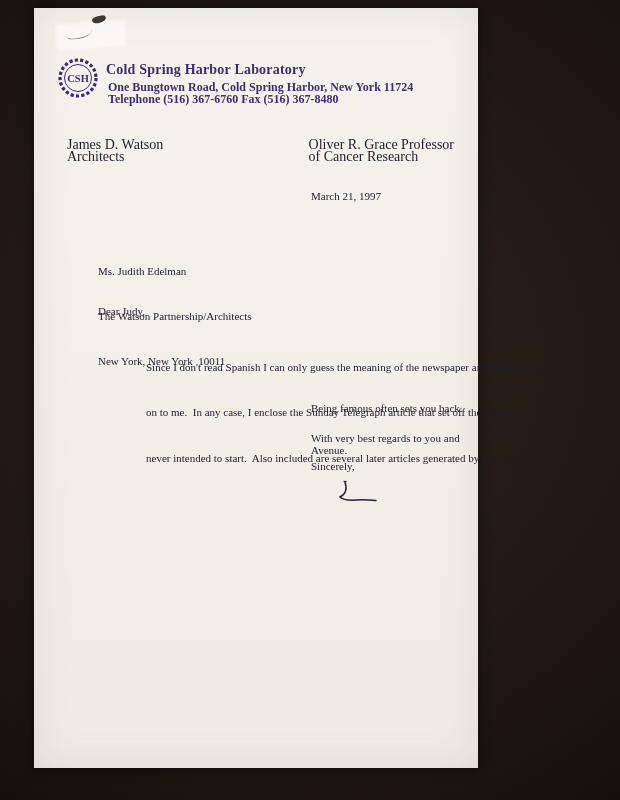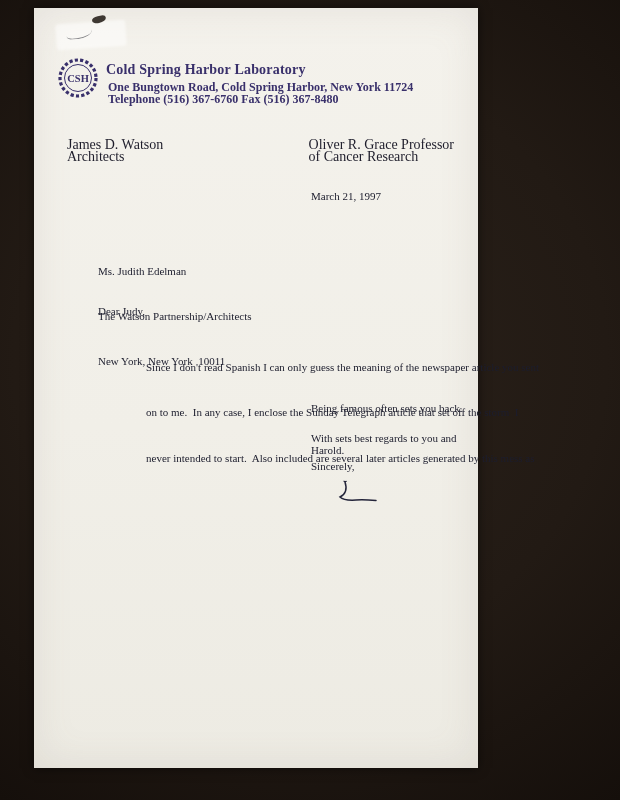--- a/index.html
+++ b/index.html
@@ -182,21 +182,21 @@
 
   <div class="typed salutation">Dear Judy,</div>
 
   <div class="typed body-block">
     <div>Since I don't read Spanish I can only guess the meaning of the newspaper article you sent</div>
     <div>on to me.  In any case, I enclose the Sunday Telegraph article that set off the storm  I</div>
     <div>never intended to start.  Also included are several later articles generated by this mess as</div>
   </div>
 
   <div class="typed aside-line1">Being famous often sets you back.</div>
-  <div class="typed aside-line2">With sets best regards to you and Harold.</div>
+  <div class="typed aside-line2">With very best regards to you and Avenue.</div>
   <div class="typed closing">Sincerely,</div>
 
   <svg class="signature" viewBox="0 0 64 40">
     <path d="M16 4 c2 6 1 12 -5 15 c3 3 8 3.5 16 3 c8 -0.5 14 0 20 0.5" fill="none" stroke="#23243a" stroke-width="1.5" stroke-linecap="round"></path>
     <path d="M15 3.2 c0.8 0.4 1.4 0.4 2.2 0.2" fill="none" stroke="#23243a" stroke-width="1.2" stroke-linecap="round"></path>
   </svg>
 
 </div>
 
 </body></html>

